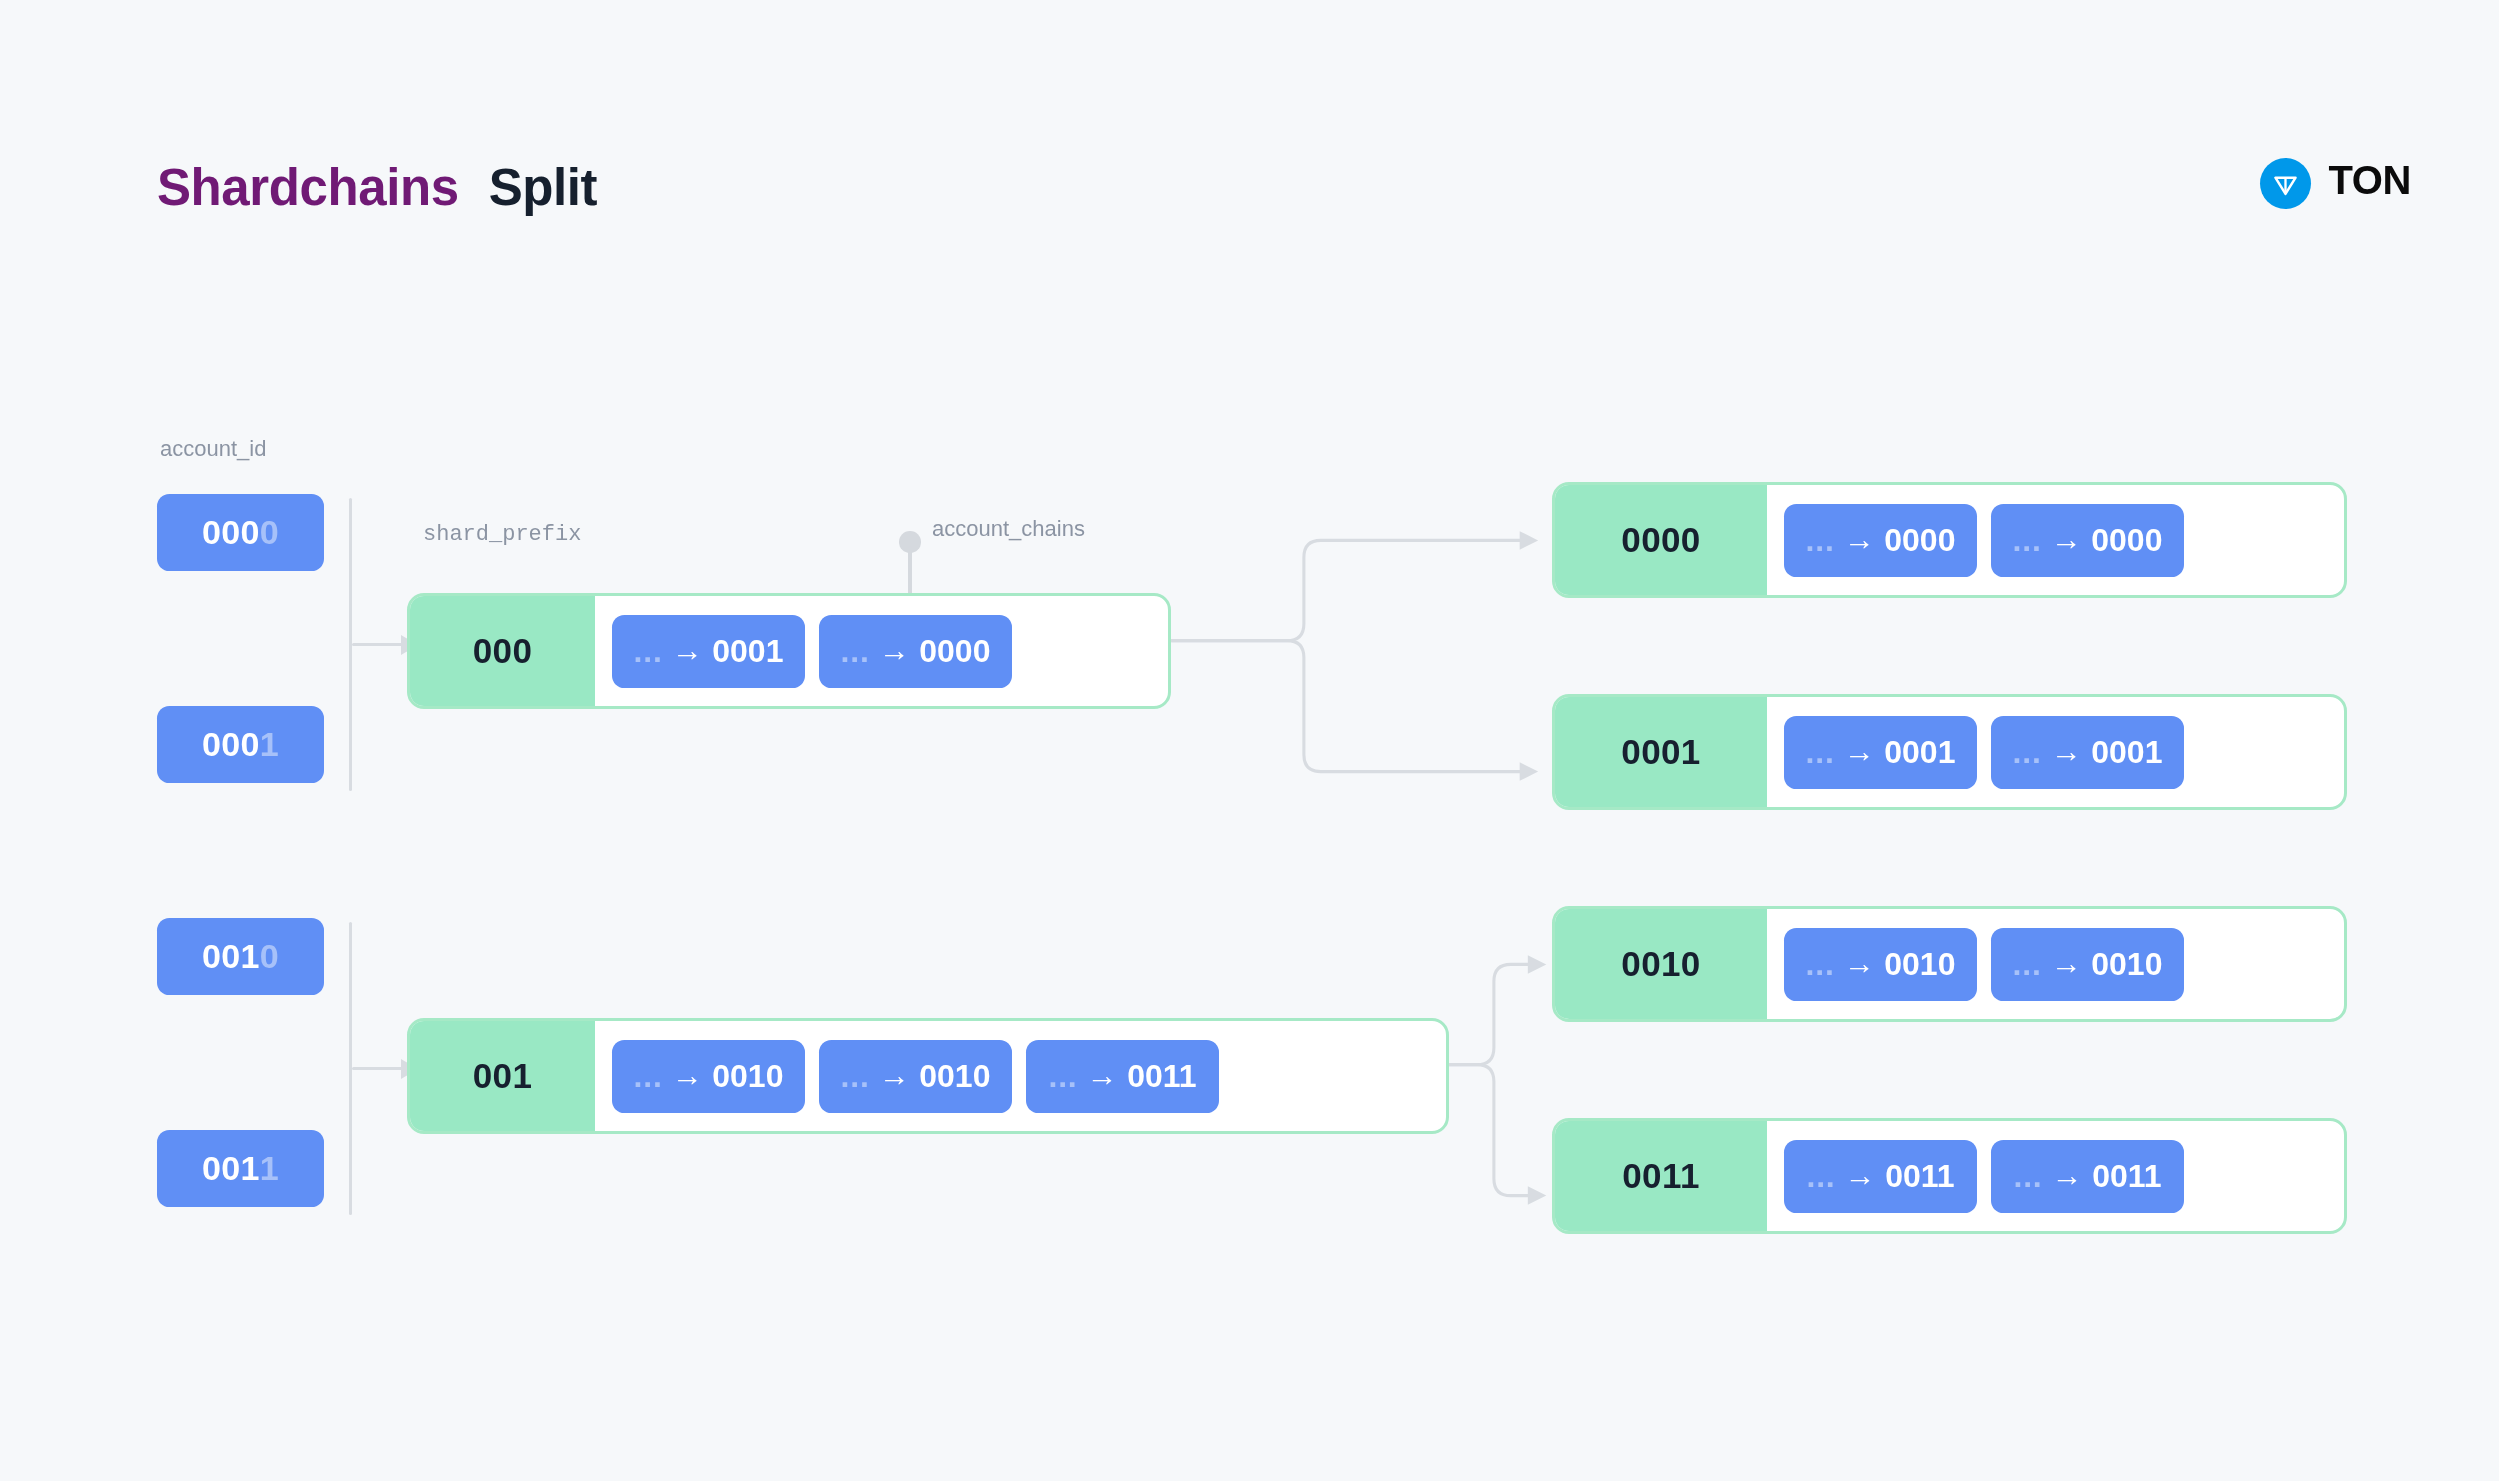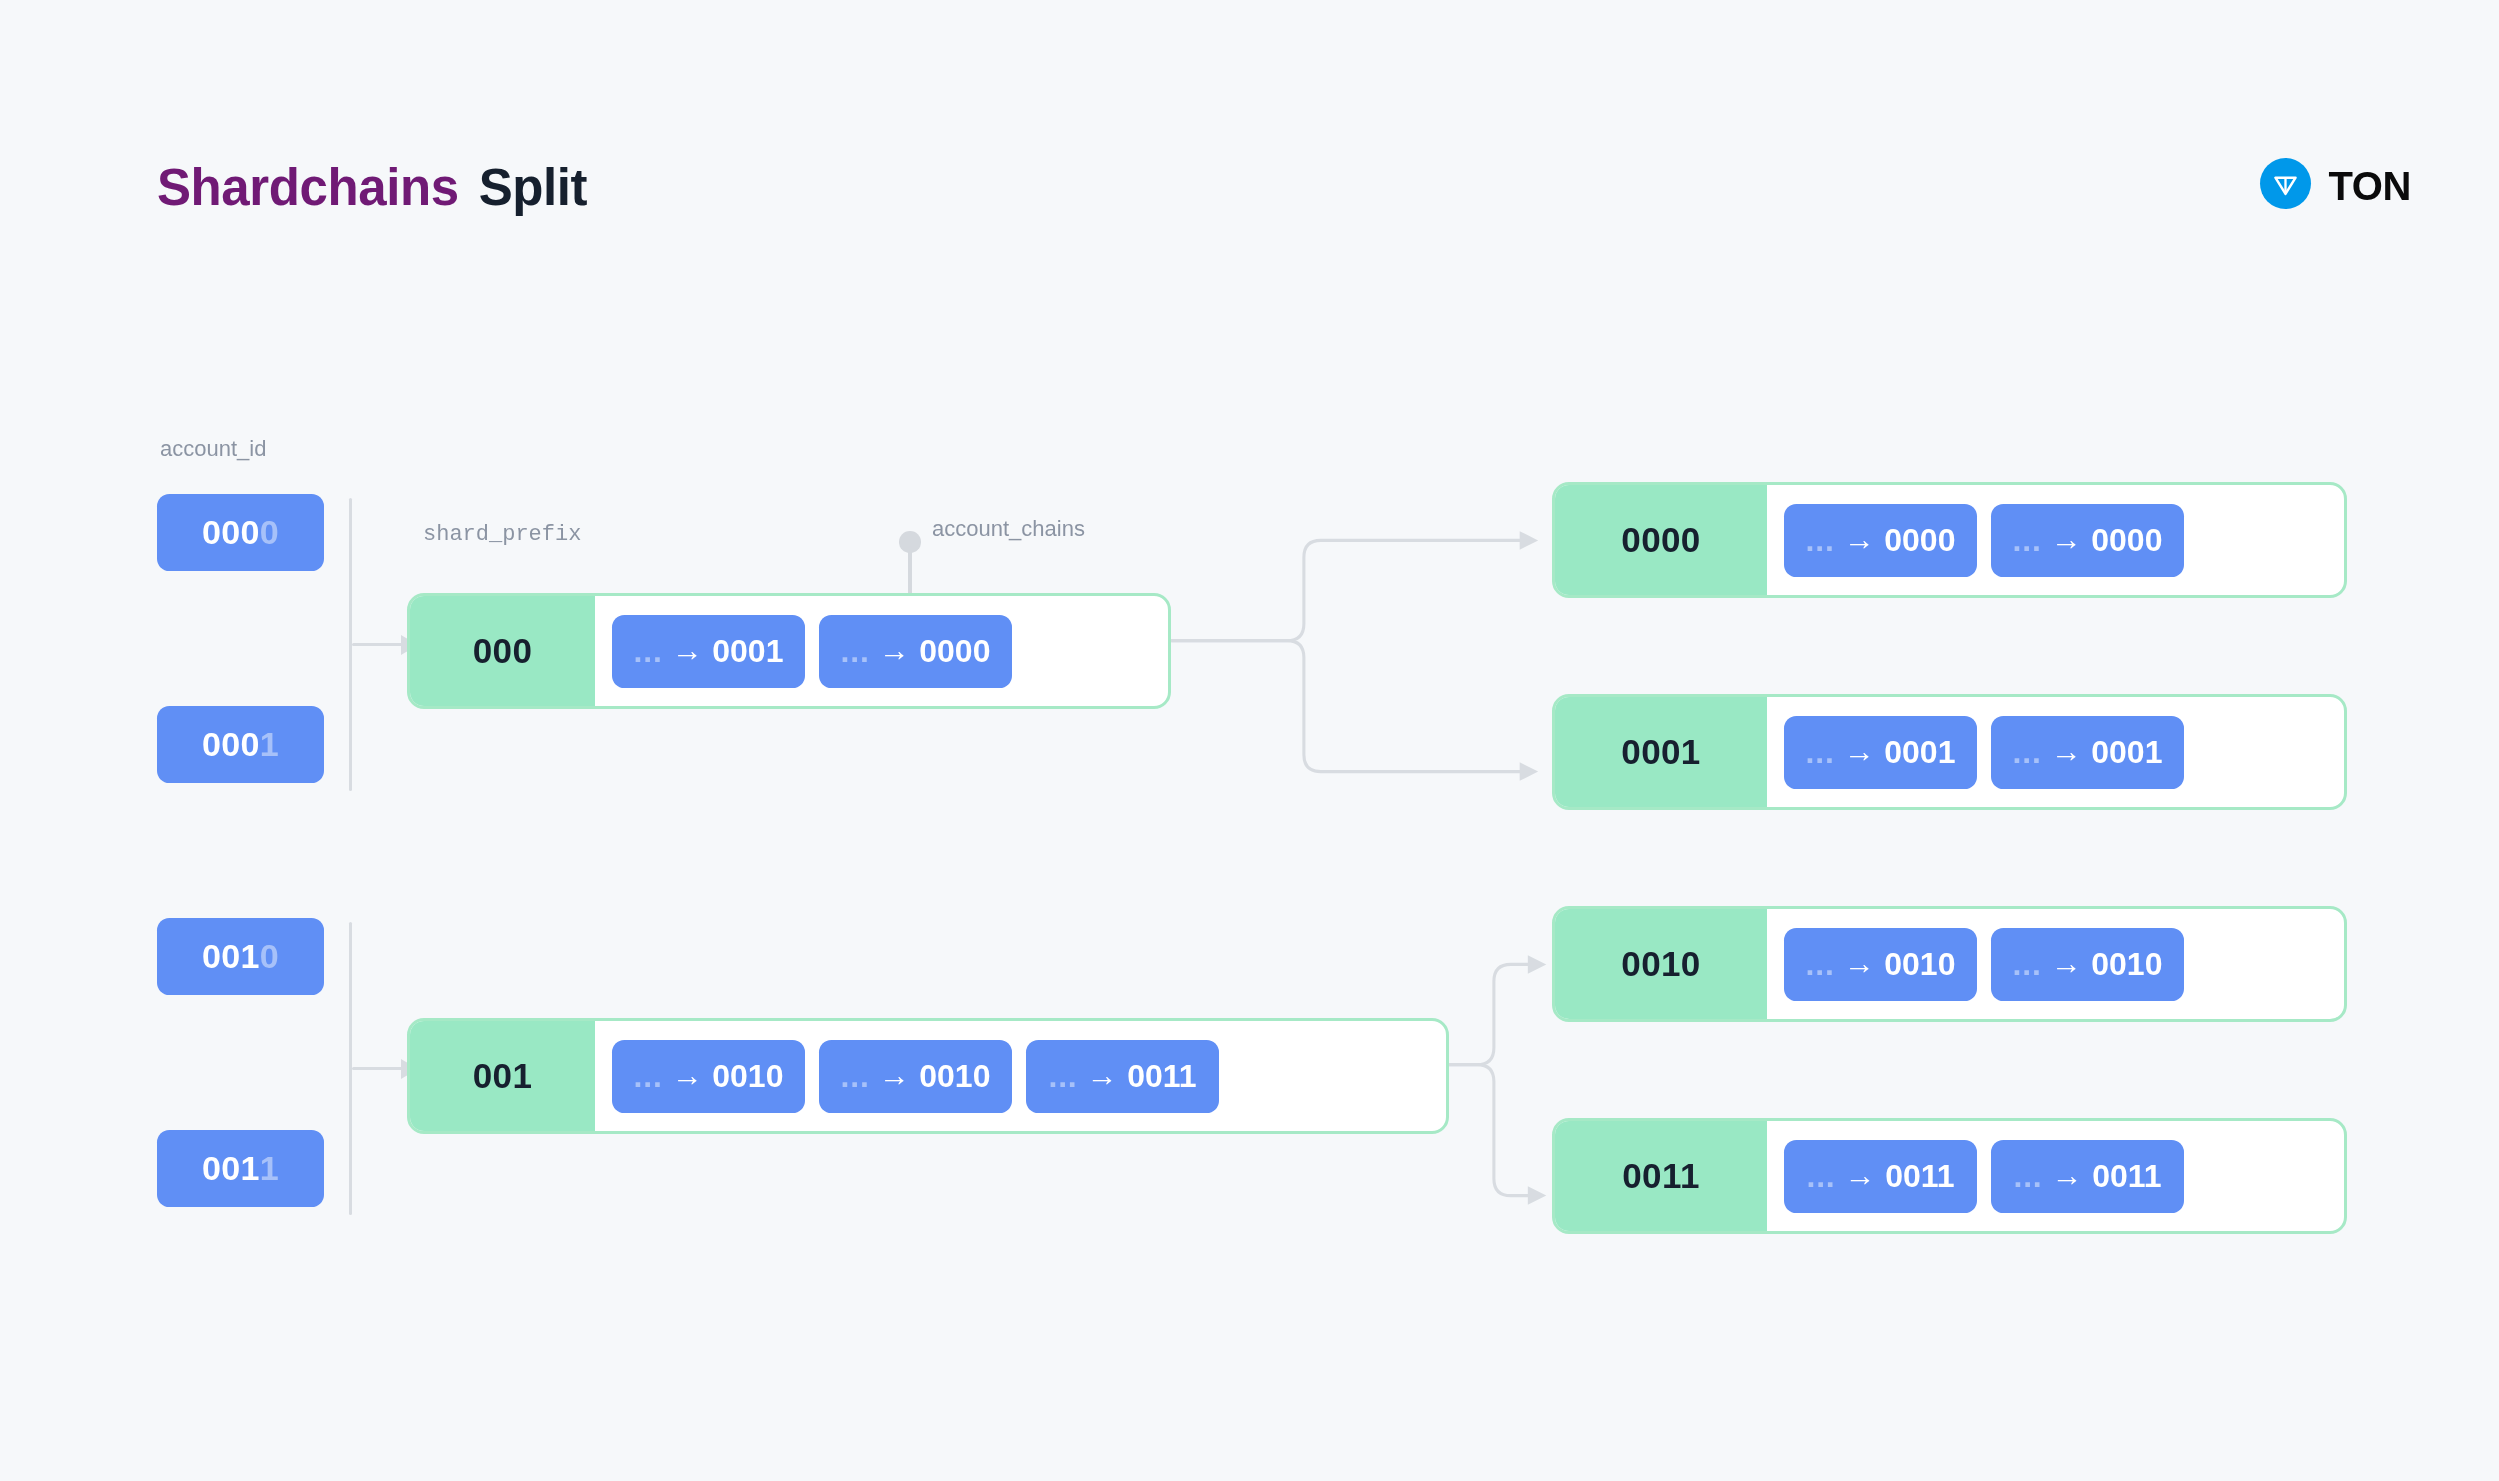--- a/index.html
+++ b/index.html
@@ -12,25 +12,25 @@
   }
 
   
   #header { position:absolute; left:0; top:0; width:2500px; height:255px; }
   #page-title {
     position:absolute; left:157px; top:158px;
     font-size:51px; font-weight:700; letter-spacing:-0.4px;
     white-space:nowrap;
   }
   #page-title .dim  { color:#701a75; }
-  #page-title .main { color:#16202E; margin-left:20px; }
+  #page-title .main { color:#16202E; margin-left:30px; }
 
   #brand {
     position:absolute; right:89px; top:158px;
-    display:flex; align-items:flex-end; gap:17px;
+    display:flex; align-items:flex-start; gap:17px;
   }
   #brand .logo-mark {
     width:51px; height:51px; border-radius:50%;
     background:#0098EA;
     display:flex; align-items:center; justify-content:center;
   }
   #brand .logo-text {
     font-size:40px; font-weight:700; color:#0B0B0B; letter-spacing:-0.4px;
   }
 

